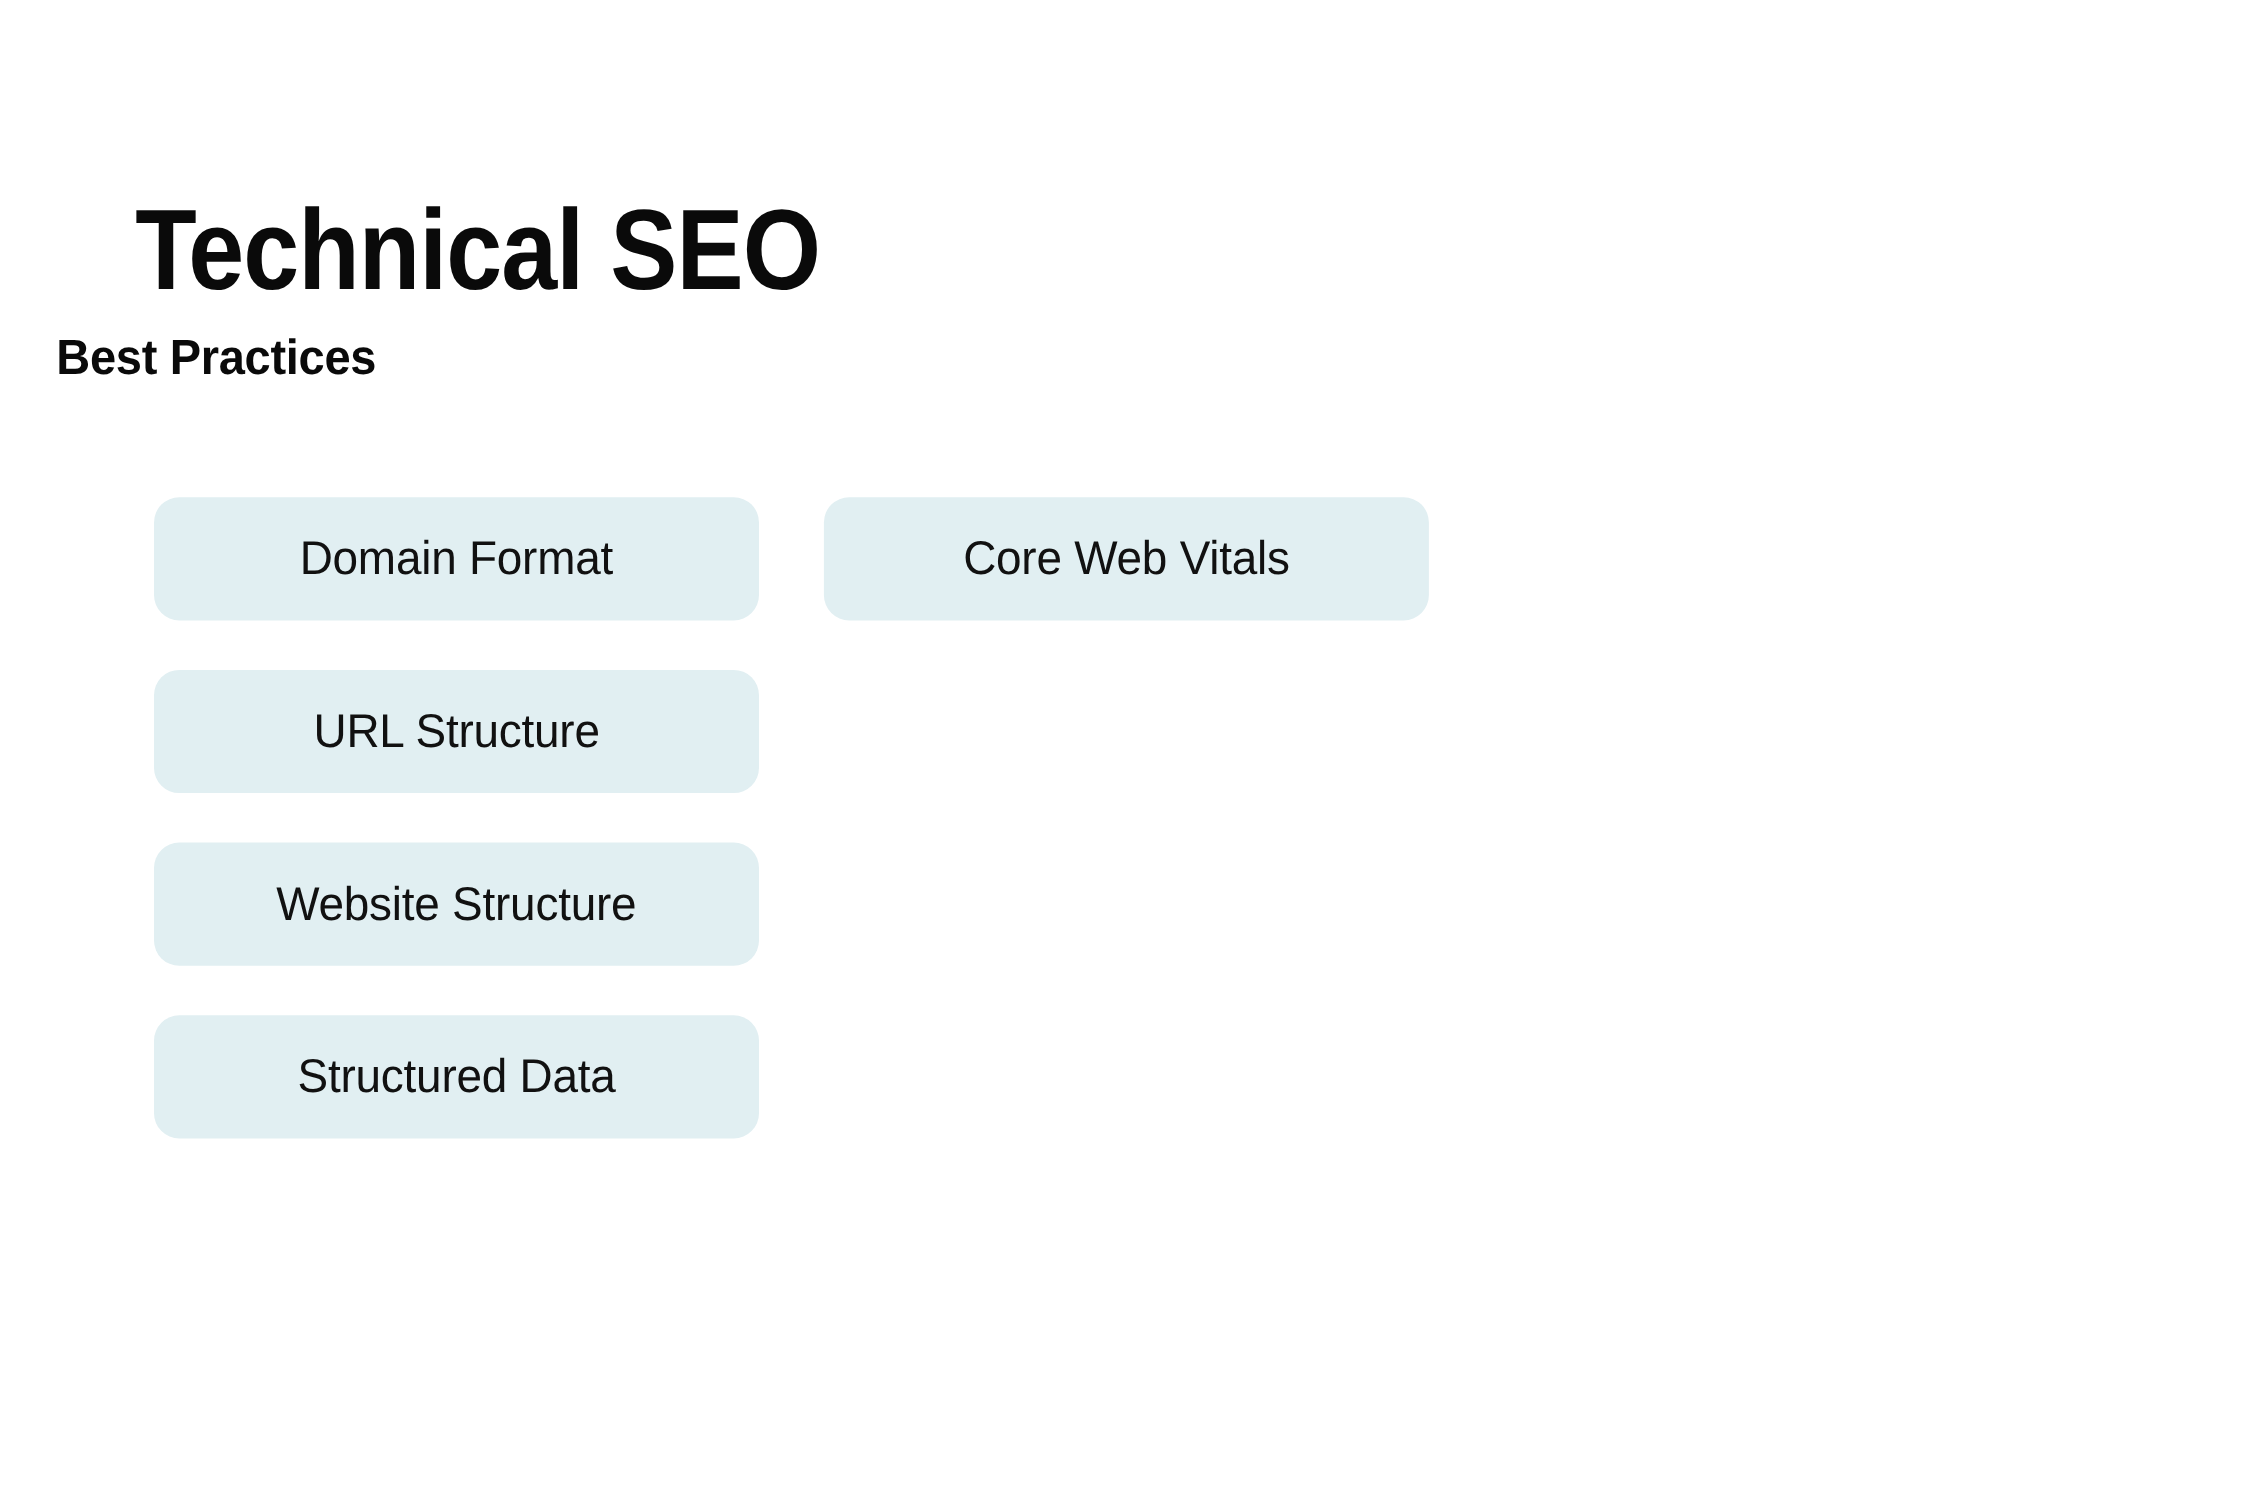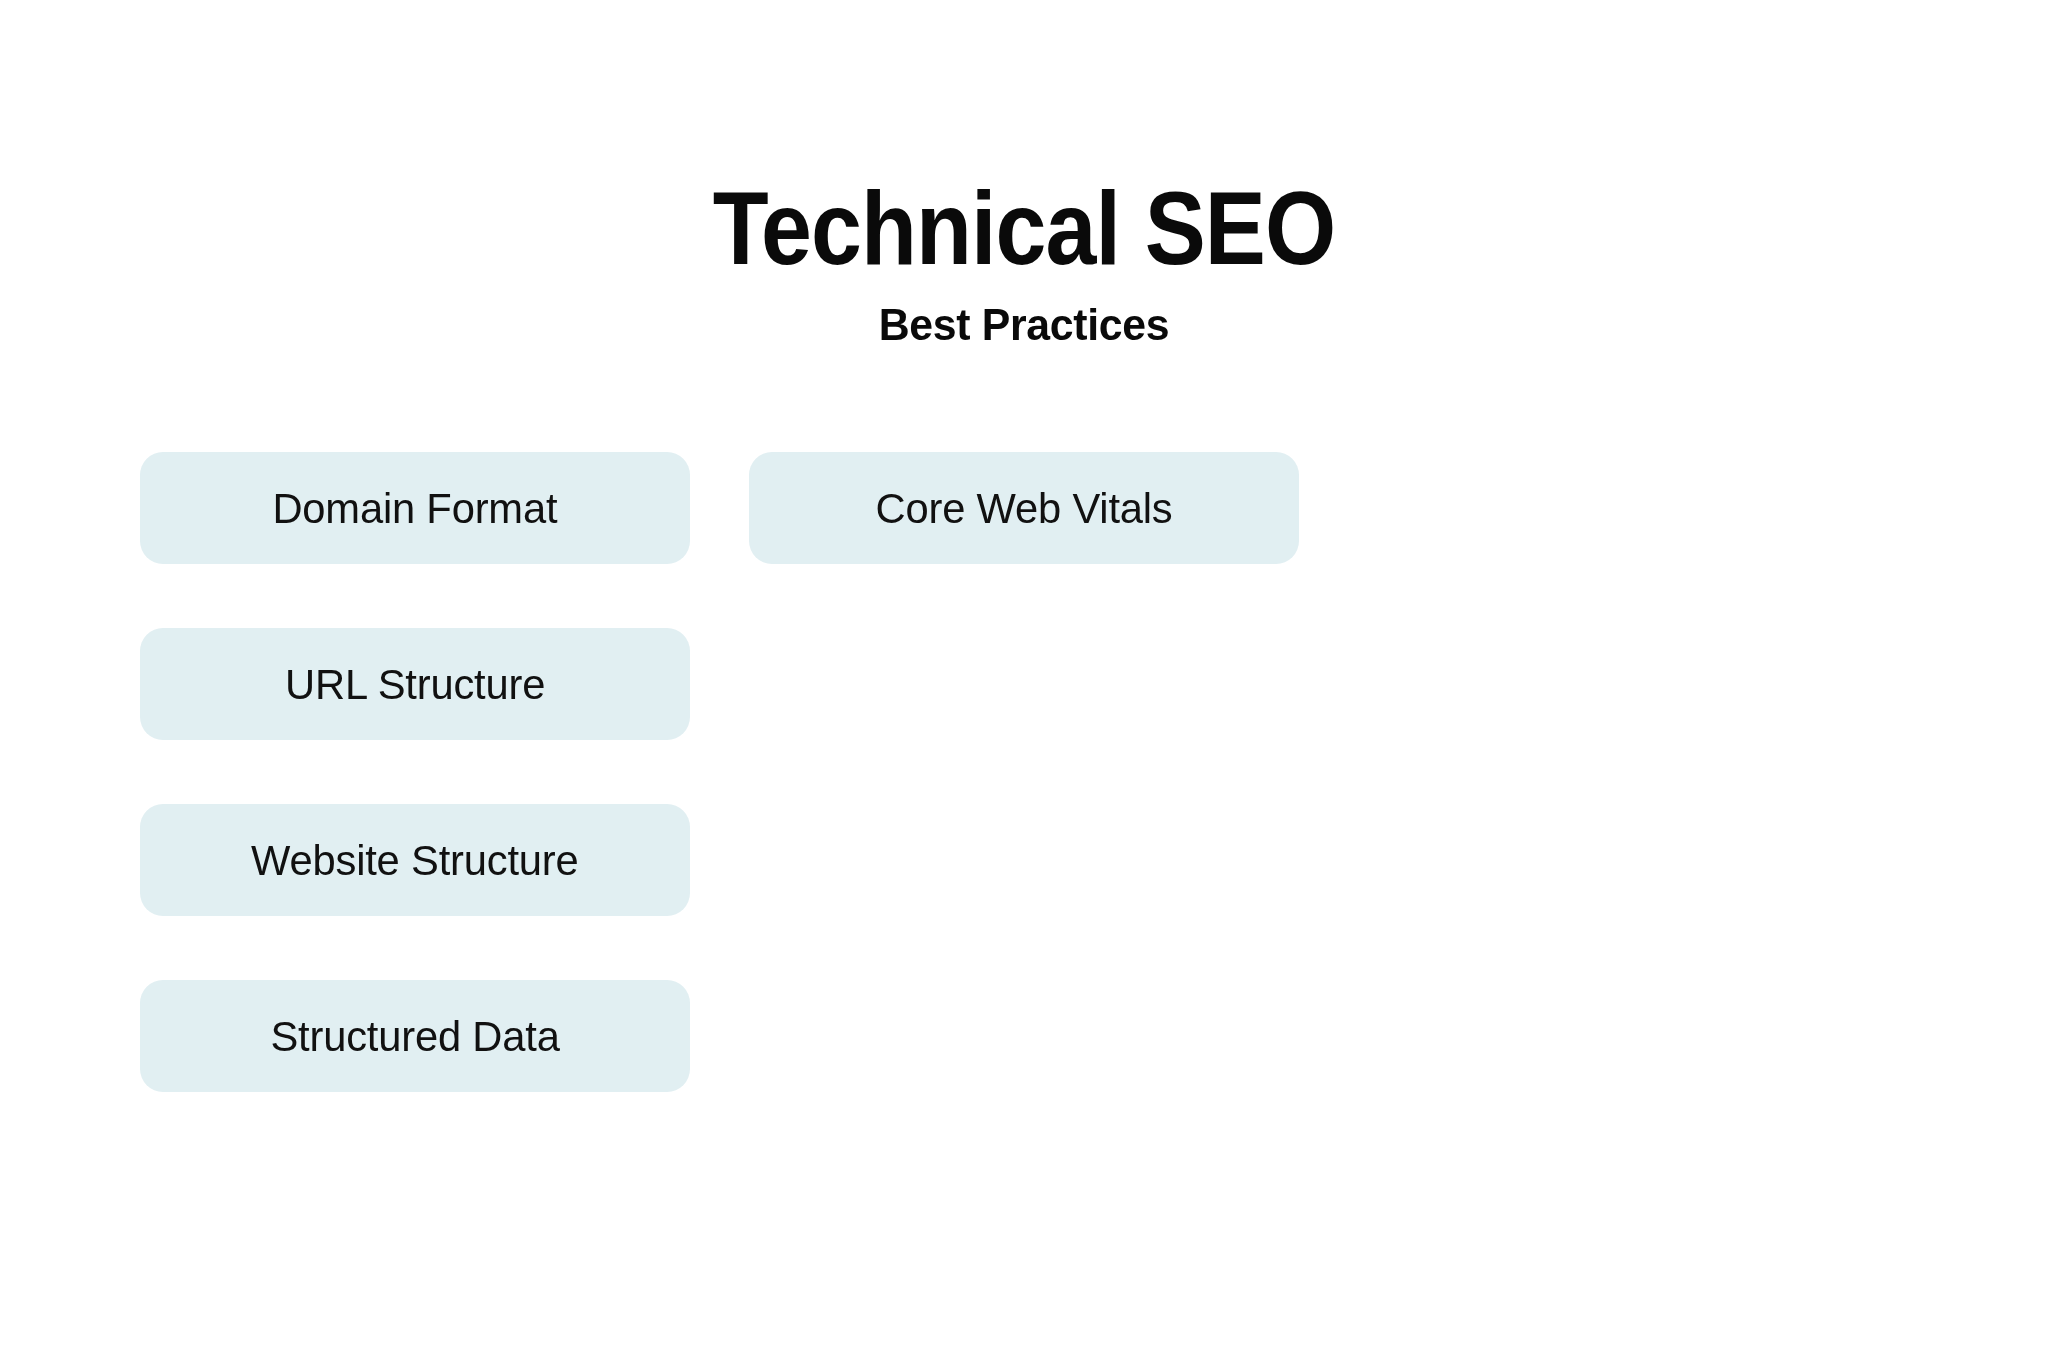--- a/index.html
+++ b/index.html
@@ -23,21 +23,20 @@
     background: #ffffff;
     box-sizing: border-box;
   }
 
   
   .header {
     position: absolute;
     left: 0;
     top: 176px;
     width: 2048px;
-    text-align: center;
   }
 
   .title {
     display: block;
     margin: 0;
     padding: 0;
     font-family: "Liberation Sans", "DejaVu Sans", sans-serif;
     font-size: 104px;
     font-weight: 700;
     letter-spacing: -1px;
@@ -70,21 +69,21 @@
     width: 1788px;
     display: grid;
     grid-template-columns: 550px 550px 550px;
     column-gap: 59px;
     row-gap: 45px;
   }
 
   .grid-col {
     display: flex;
     flex-direction: column;
-    row-gap: 64px;
+    row-gap: 45px;
   }
 
   .pill {
     box-sizing: border-box;
     width: 550px;
     height: 112px;
     border-radius: 23px;
     background: #e1eff2;
     display: flex;
     align-items: center;

